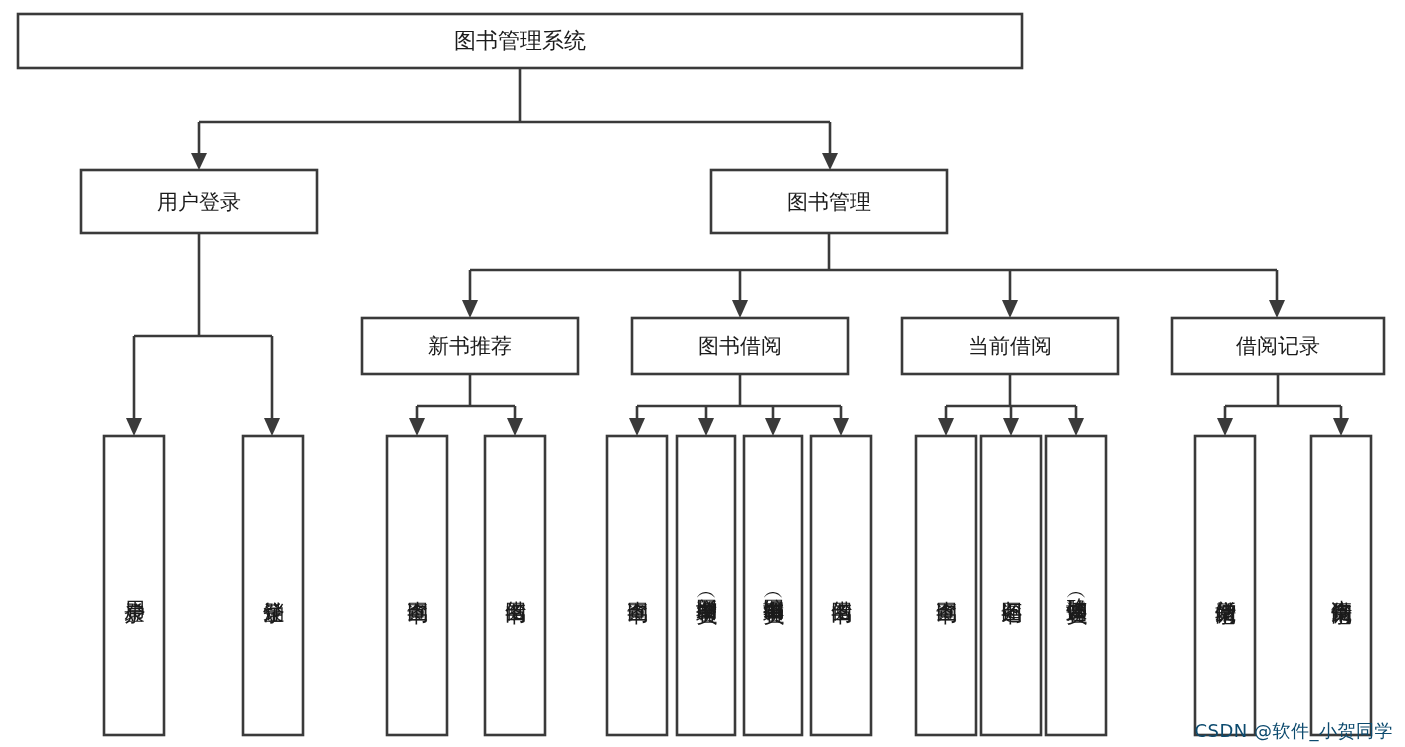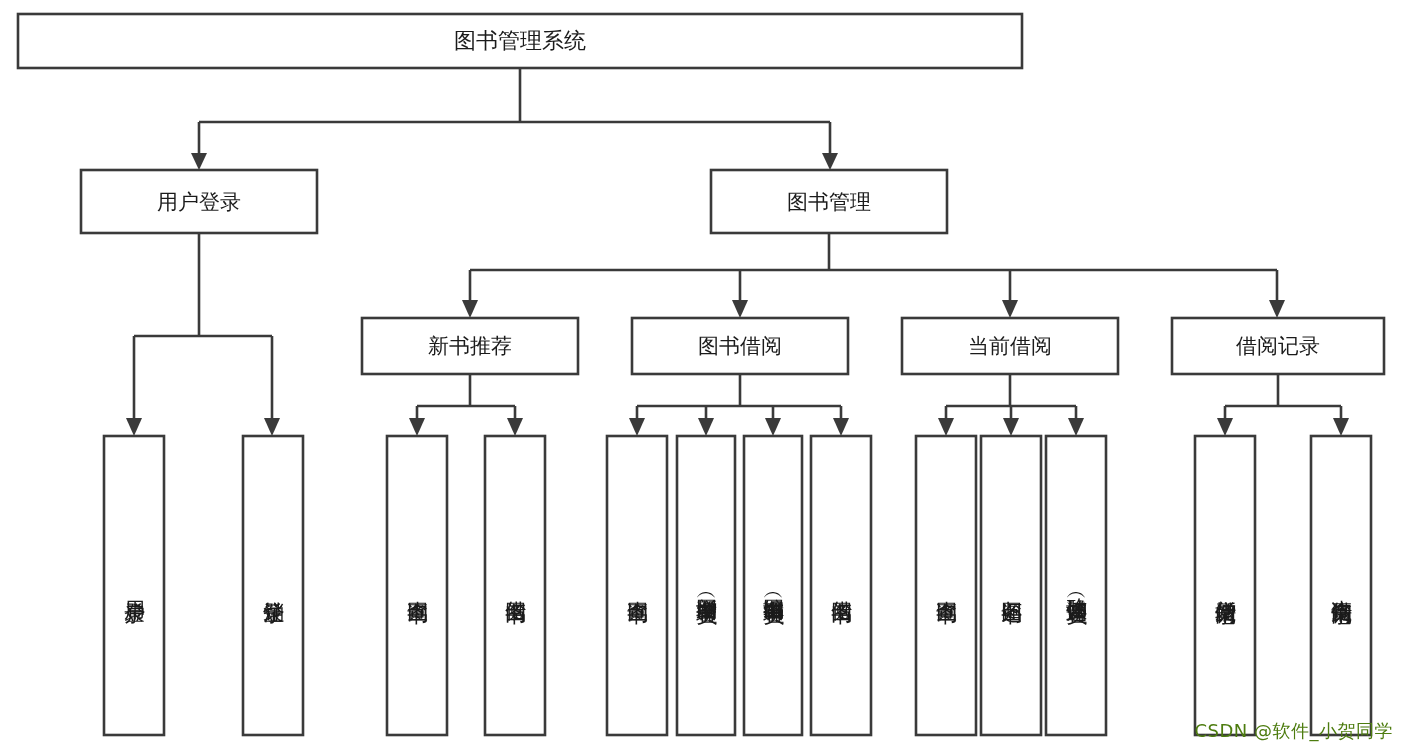--- a/index.html
+++ b/index.html
@@ -73,21 +73,21 @@
     align-items: center;
     justify-content: center;
     pointer-events: none;
   }
   .watermark {
     position: absolute;
     right: 12px;
     bottom: 4px;
     font-family: "DejaVu Sans", "Liberation Sans", sans-serif;
     font-size: 18px;
-    color: #4d7c0f;
+    color: #0c4a6e;
     letter-spacing: 0.5px;
     white-space: nowrap;
   }
 </style>
 </head>
 <body>
 
 <div id="diagram-root">
 
   <svg id="tree-svg" viewBox="0 0 1405 747">

